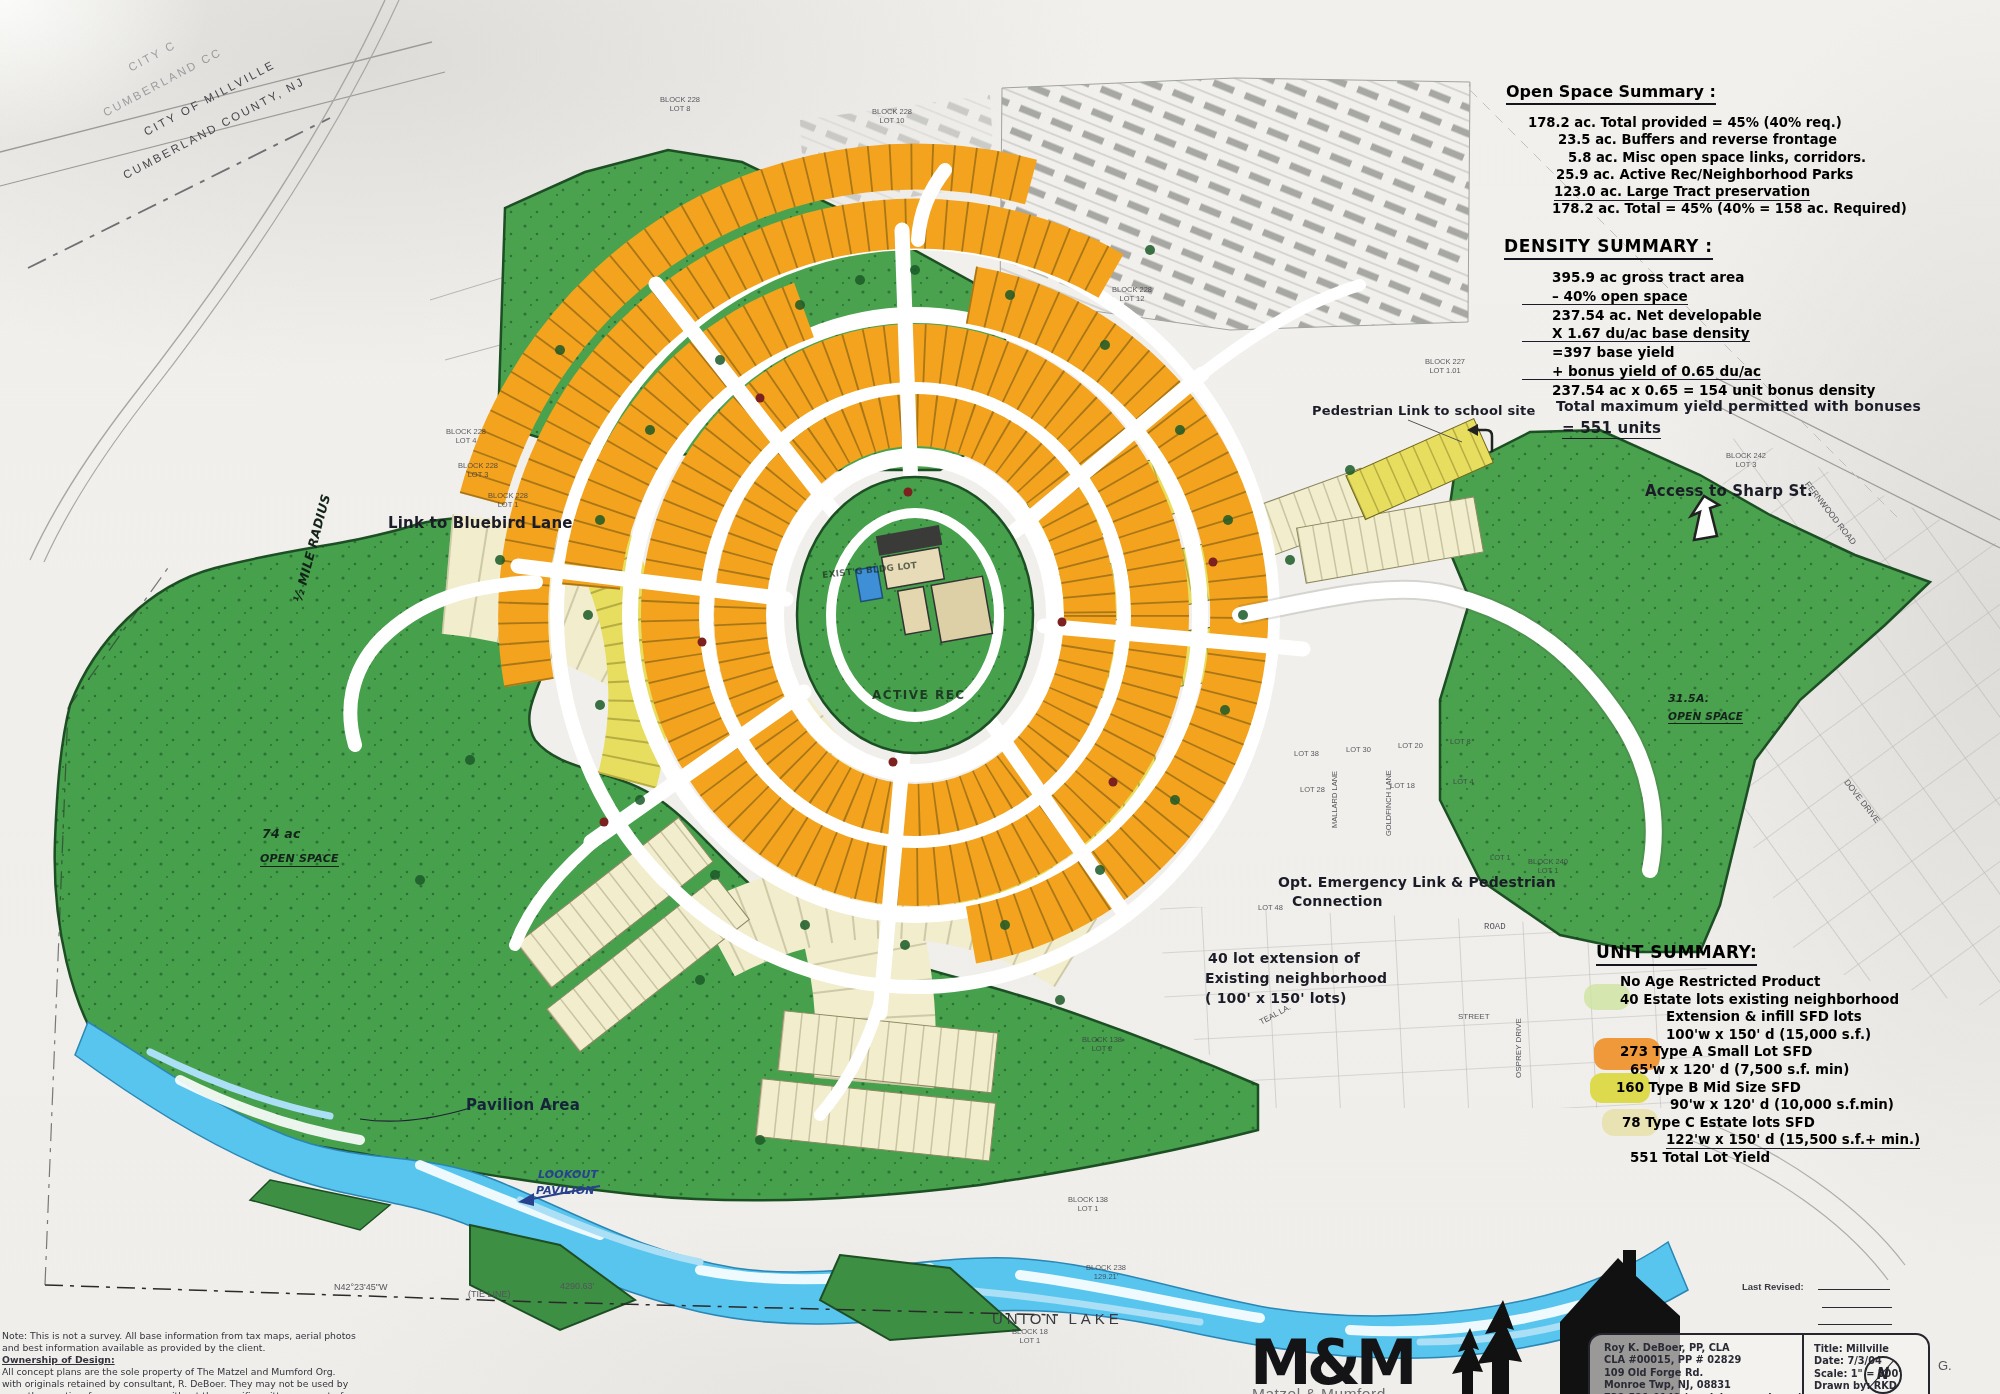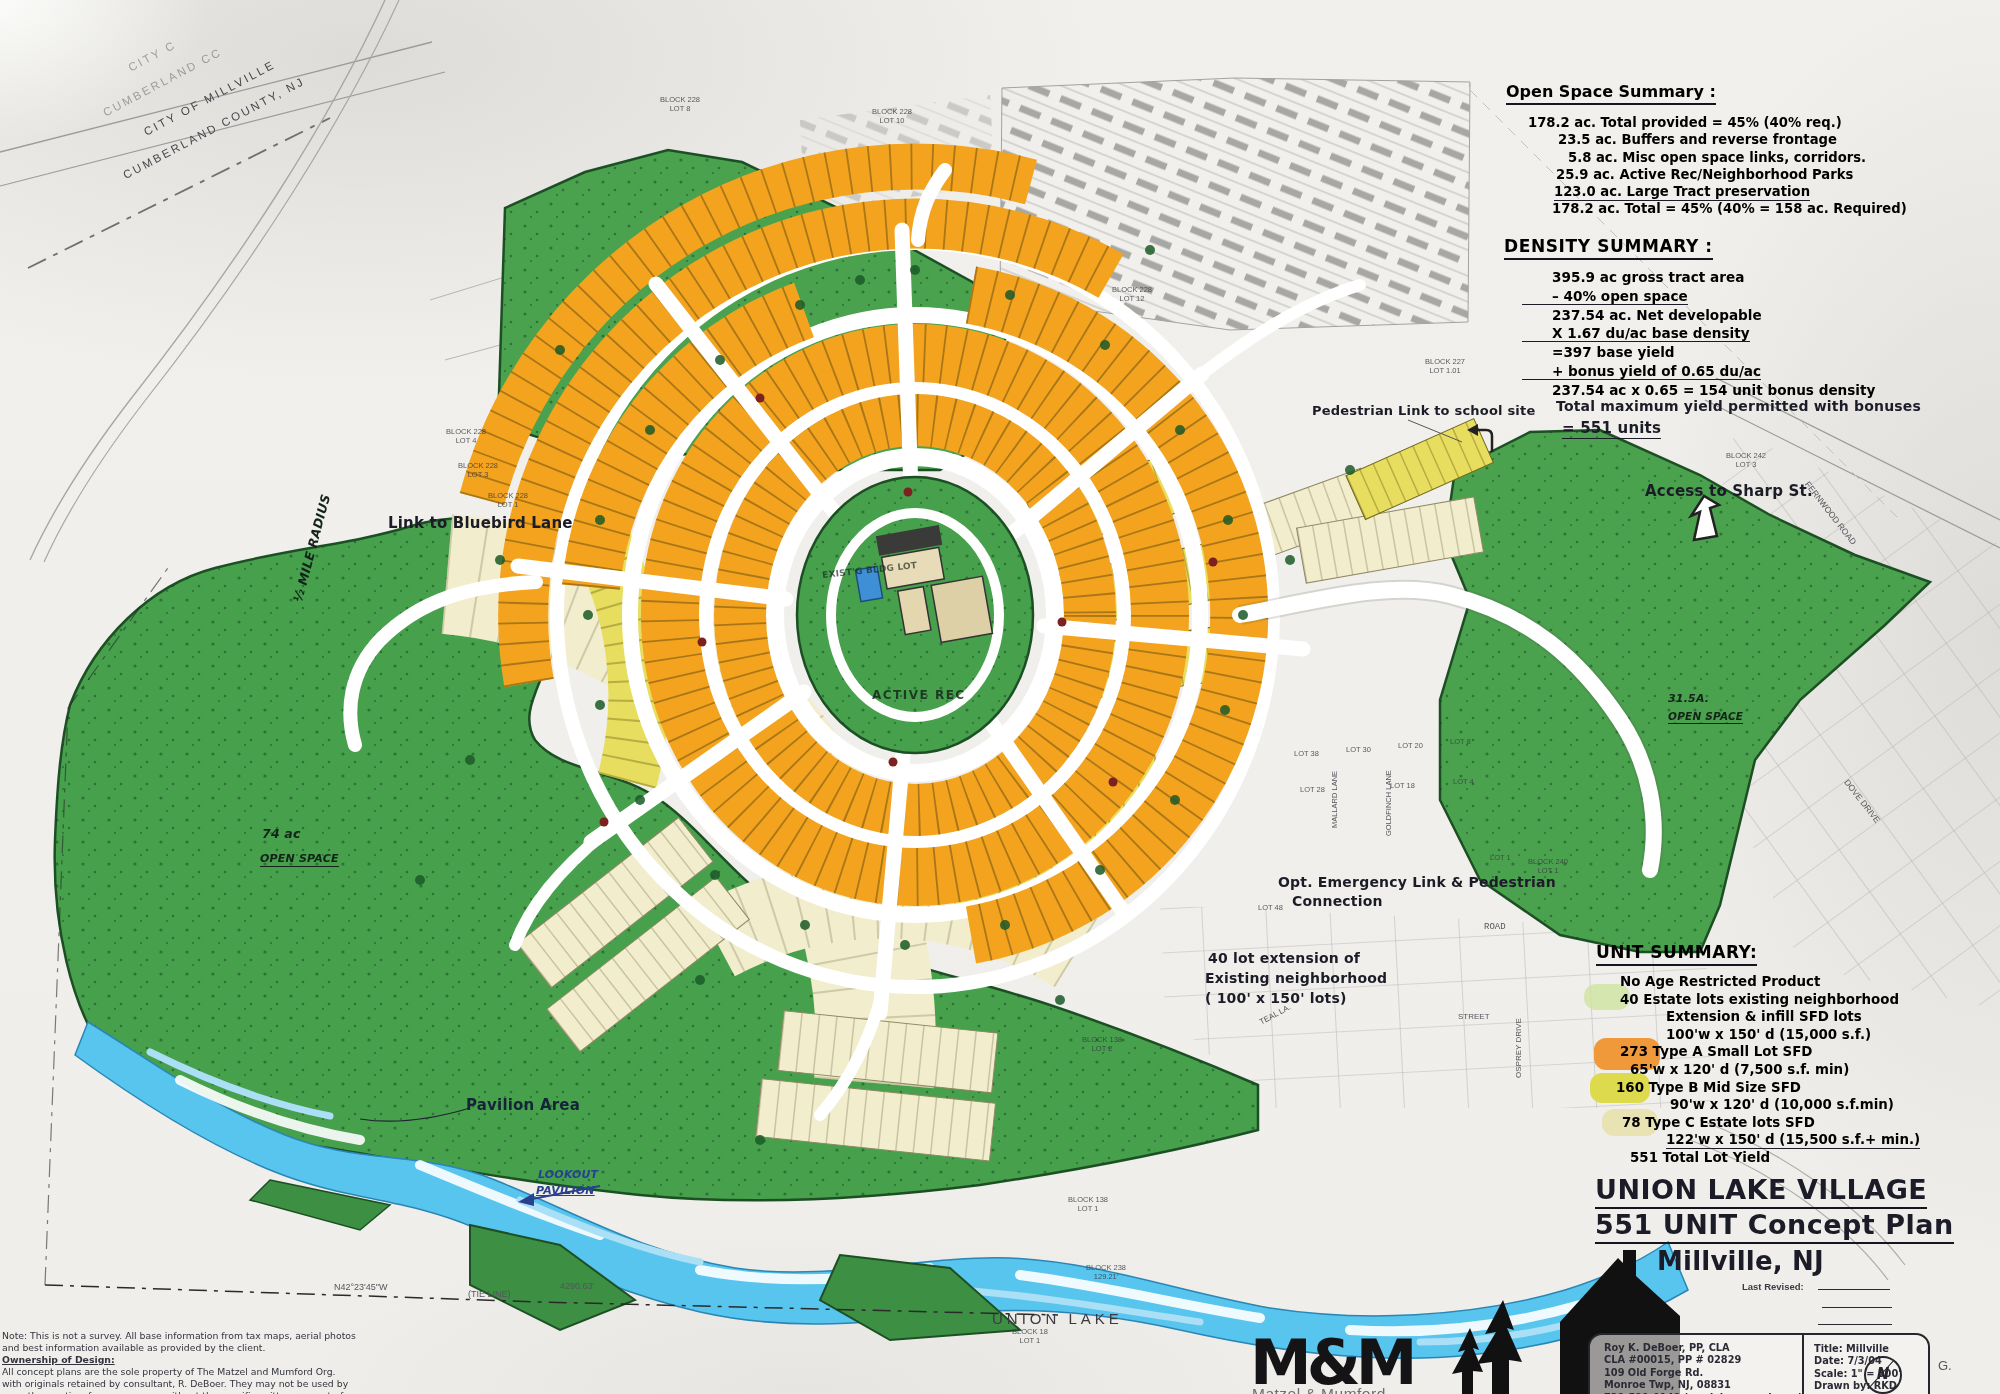--- a/index.html
+++ b/index.html
@@ -341,25 +341,20 @@
     <div class="us-row" style="margin-left:70px;">100'w x 150' d (15,000 s.f.)</div>
     <div class="us-row" style="margin-left:24px;">273 Type A Small Lot SFD</div>
     <div class="us-row" style="margin-left:34px;">65'w x 120' d (7,500 s.f. min)</div>
     <div class="us-row" style="margin-left:20px;">160 Type B  Mid Size SFD</div>
     <div class="us-row" style="margin-left:74px;">90'w x 120' d (10,000 s.f.min)</div>
     <div class="us-row" style="margin-left:26px;">78 Type C Estate lots SFD</div>
     <div class="us-row" style="margin-left:70px;"><span class="u14">122'w x 150' d (15,500 s.f.+ min.)</span></div>
     <div class="us-row" style="margin-left:34px;font-weight:700;">551 Total Lot Yield</div>
   </div>
 
-  <div class="panel" style="left:1595px;top:1174px;">
-    <div class="hand pt1" style="position:static;display:inline-block;"><span class="u2">UNION LAKE VILLAGE</span></div><br>
-    <div class="hand pt1" style="position:static;display:inline-block;margin-top:4px;"><span class="u2">551 UNIT Concept Plan</span></div><br>
-    <div class="hand pt3" style="position:static;display:inline-block;margin:6px 0 0 62px;">Millville, NJ</div>
-  </div>
   <div class="print" style="left:1742px;top:1281px;font-size:9.5px;color:#3c3c44;font-weight:700;">Last Revised:</div>
   <div class="rev-line" style="left:1818px;top:1289px;width:72px;"></div>
   <div class="rev-line" style="left:1822px;top:1307px;width:70px;"></div>
   <div class="rev-line" style="left:1818px;top:1324px;width:74px;"></div>
 
   <div class="cbox" style="left:1588px;top:1333px;width:338px;height:80px;">
     <div style="position:absolute;left:212px;top:0;bottom:0;border-left:2px solid #26262e;"></div>
     <div style="position:absolute;left:14px;top:7px;">
       <div class="cline">Roy K. DeBoer, PP, CLA</div>
       <div class="cline">CLA #00015, PP # 02829</div>
@@ -383,21 +378,21 @@
   <div class="hand" style="left:388px;top:514px;font-size:15px;">Link to Bluebird Lane</div>
   <div class="hand" style="left:1312px;top:403px;font-size:13px;">Pedestrian Link to school site</div>
   <div class="hand" style="left:1645px;top:482px;font-size:15px;">Access to Sharp St.</div>
   <div class="hand" style="left:1278px;top:874px;font-size:14px;">Opt. Emergency Link &amp; Pedestrian</div>
   <div class="hand" style="left:1292px;top:893px;font-size:14px;">Connection</div>
   <div class="hand" style="left:1208px;top:950px;font-size:14px;">40 lot extension of</div>
   <div class="hand" style="left:1205px;top:970px;font-size:14px;">Existing neighborhood</div>
   <div class="hand" style="left:1205px;top:990px;font-size:14px;">( 100' x 150' lots)</div>
   <div class="hand" style="left:466px;top:1096px;font-size:15px;color:#16243a;">Pavilion Area</div>
   <div class="hand blue-ink" style="left:538px;top:1168px;font-size:11px;font-weight:800;font-style:italic;">LOOKOUT</div>
-  <div class="hand blue-ink" style="left:536px;top:1184px;font-size:11px;font-weight:800;font-style:italic;text-decoration:underline;">PAVILION</div>
+  <div class="hand blue-ink" style="left:536px;top:1184px;font-size:11px;font-weight:800;font-style:italic;">PAVILION</div>
   <div class="print" style="left:992px;top:1310px;font-size:15px;letter-spacing:4px;color:#3a3a42;text-align:right;">UNION LAKE</div>
   <div class="hand greenlab" style="left:872px;top:688px;font-size:12px;letter-spacing:1.5px;opacity:.8;">ACTIVE REC</div>
   <div class="hand greenlab" style="left:822px;top:565px;font-size:9px;opacity:.65;transform:rotate(-6deg);">EXIST'G BLDG LOT</div>
   <div class="hand it greenlab" style="left:262px;top:826px;font-size:12.5px;">74 ac</div>
   <div class="hand it greenlab" style="left:260px;top:852px;font-size:11px;"><span class="u14" style="border-color:#13231a;">OPEN SPACE</span></div>
   <div class="hand it greenlab" style="left:1668px;top:692px;font-size:11px;">31.5A.</div>
   <div class="hand it greenlab" style="left:1668px;top:710px;font-size:10.5px;"><span class="u14" style="border-color:#13231a;">OPEN SPACE</span></div>
   <div class="hand it" style="left:290px;top:600px;font-size:12.5px;transform:rotate(-75deg);transform-origin:left top;color:#13231a;">½ MILE RADIUS</div>
 
   <div class="print" style="left:1258px;top:1010px;font-size:8px;transform:rotate(-28deg);">TEAL LA.</div>

